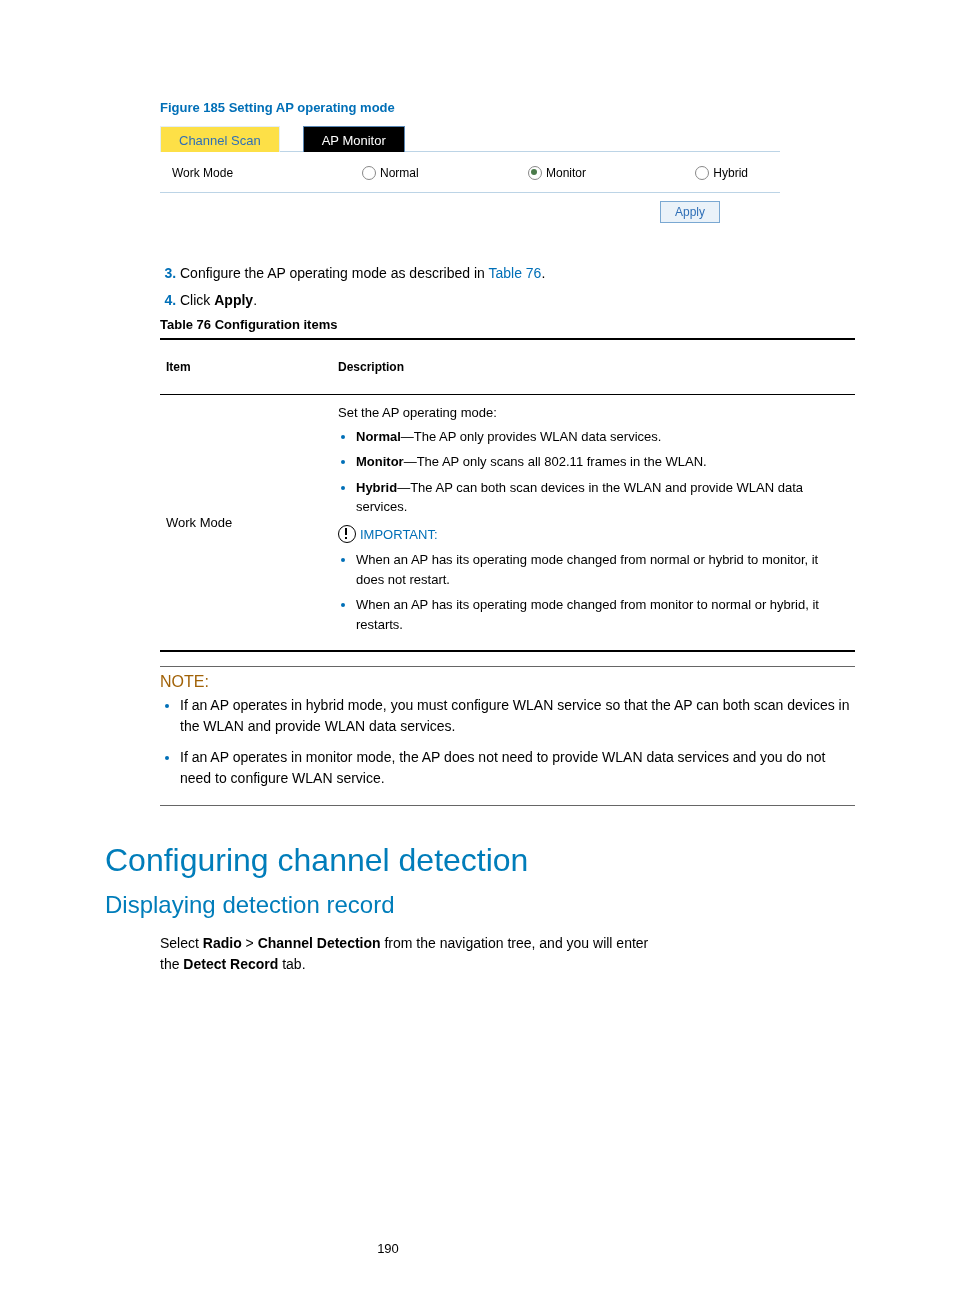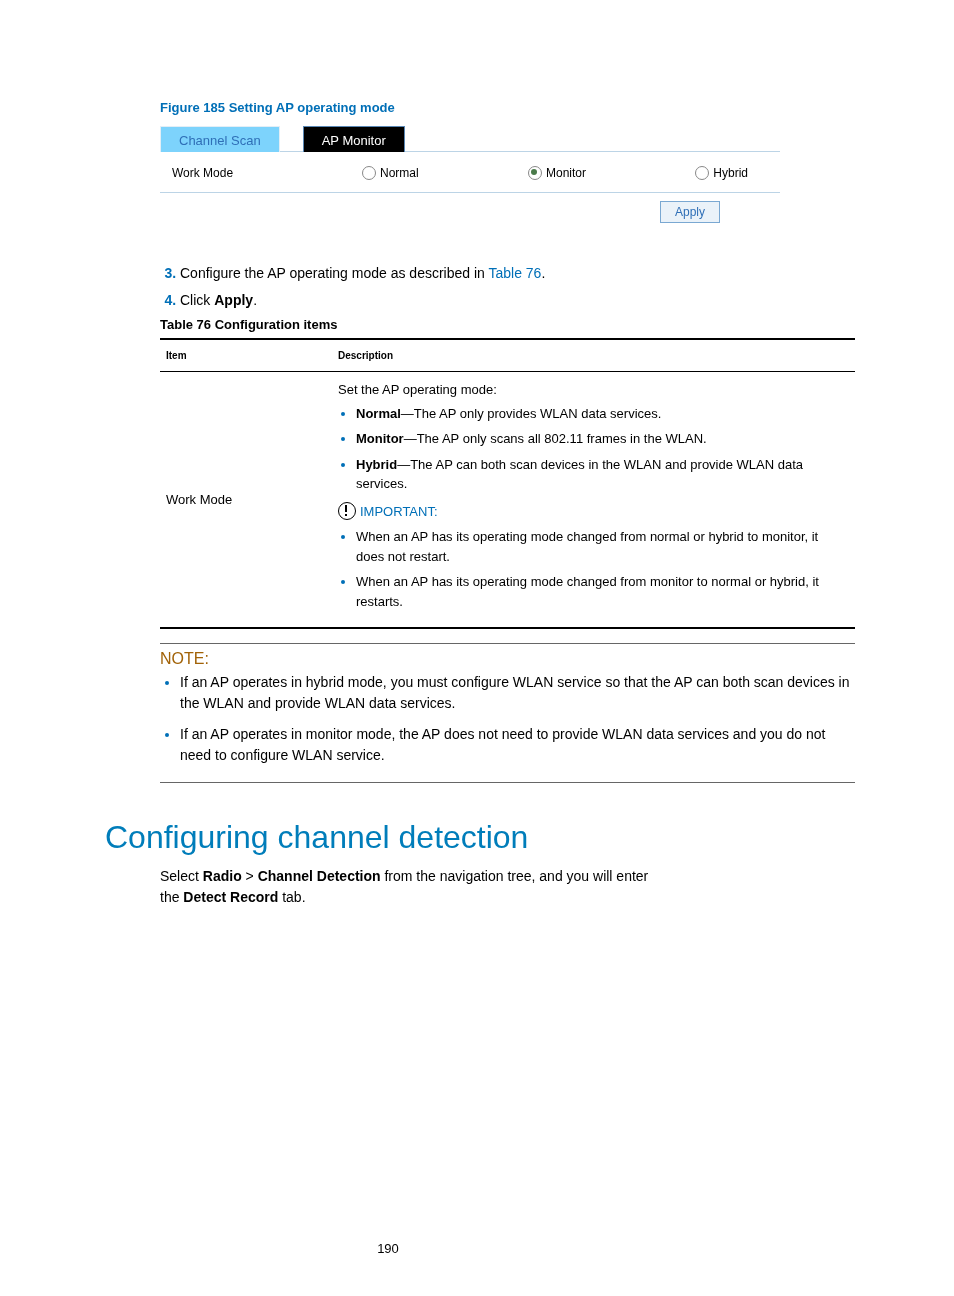--- a/index.html
+++ b/index.html
@@ -43,21 +43,21 @@
     border-bottom: none;
     background: #f3f9fd;
     margin-right: -1px;
     position: relative;
     top: 1px;
     font-size: 13px;
     cursor: pointer;
   }
   .tab.inactive-left {
     color: #2f6fb7;
-    background: #7dd3fc;
+    background: #fde047;
     border: 1px solid #e3eef6;
     border-bottom: none;
   }
   .tab.active {
     background: #000000;
     color: #fff;
     border-color: #5a87b4;
     margin-left: 24px;
   }
   .mode-row {
@@ -138,22 +138,22 @@
   }
   table.config {
     border-collapse: collapse;
     margin-left: 55px;
     width: 695px;
   }
   table.config th {
     text-align: left;
     border-top: 2px solid #000;
     border-bottom: 1.5px solid #000;
-    padding: 10px 6px;
-    font-size: 10px;
+    padding: 20px 6px;
+    font-size: 12px;
   }
   table.config td {
     border-bottom: 2px solid #000;
     padding: 8px 6px;
     vertical-align: middle;
     font-size: 13px;
     line-height: 1.5;
   }
   table.config td.itemcell {
     width: 160px;
@@ -323,19 +323,20 @@
 
   <div class="note-block">
     <div class="note-label">NOTE:</div>
     <ul>
       <li>If an AP operates in hybrid mode, you must configure WLAN service so that the AP can both scan devices in the WLAN and provide WLAN data services.</li>
       <li>If an AP operates in monitor mode, the AP does not need to provide WLAN data services and you do not need to configure WLAN service.</li>
     </ul>
   </div>
 
   <h1 class="section">Configuring channel detection</h1>
+  <h2 class="subsection">Displaying detection record</h2>
 
   <p class="body">
     <span>Select </span><span class="bold">Radio</span><span> &gt; </span><span class="bold">Channel Detection</span><span> from the navigation tree, and you will enter the </span><span class="bold">Detect Record</span><span> tab.</span>
   </p>
 
   <div class="page-number">190</div>
 </div>
 
 </body></html>

